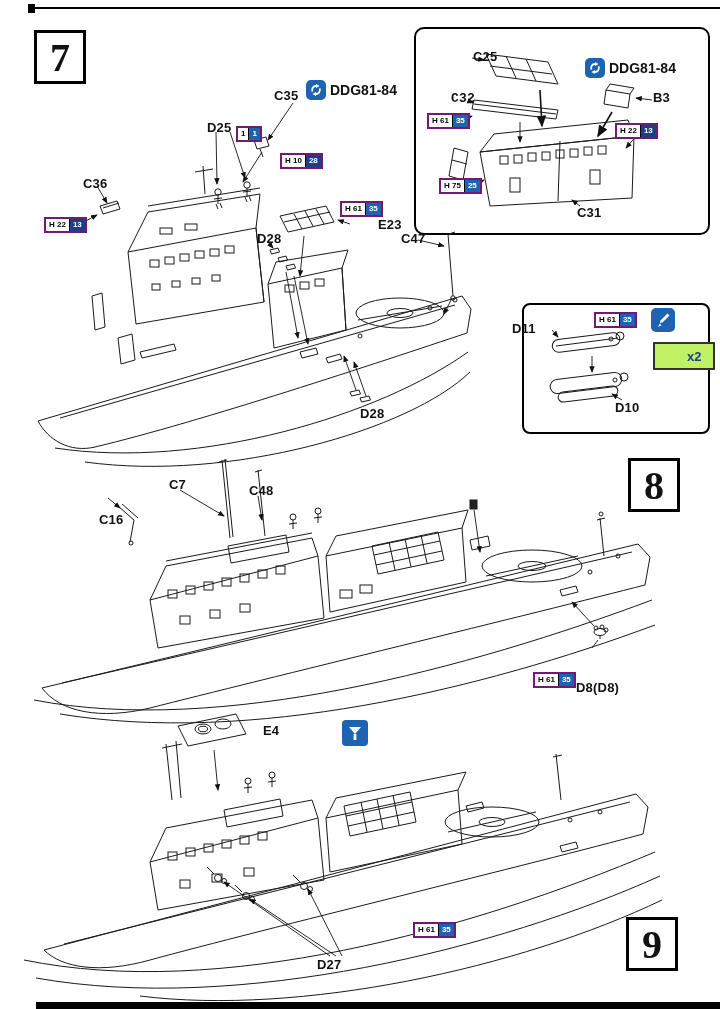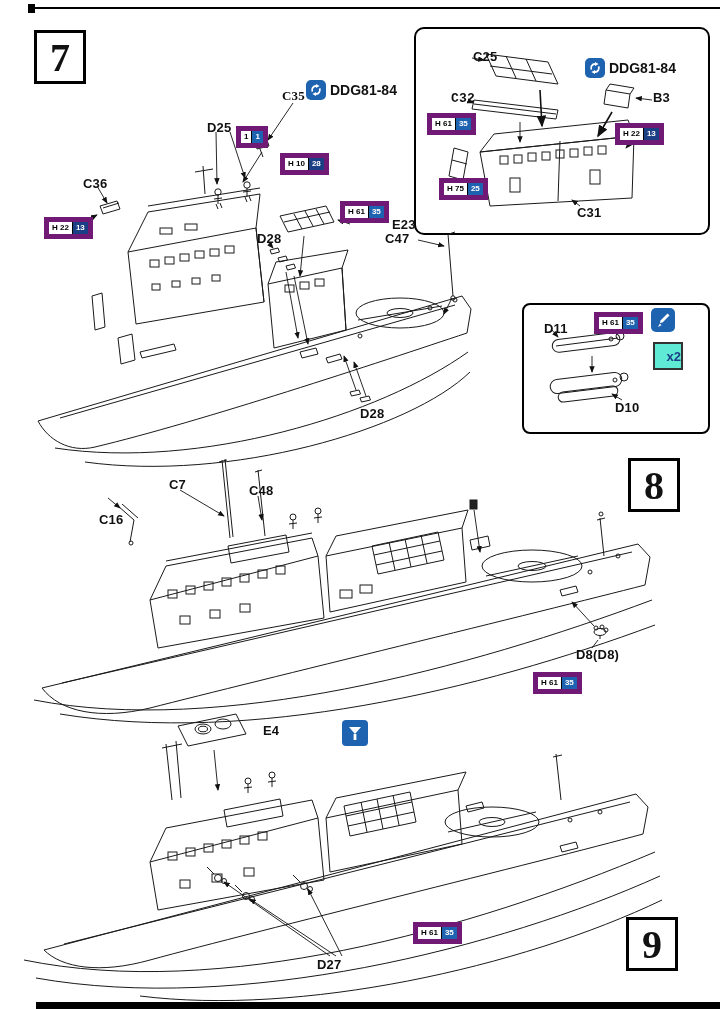--- a/index.html
+++ b/index.html
@@ -19,36 +19,36 @@
     display:flex;align-items:center;justify-content:center;
     font-family:"Liberation Serif",serif;font-size:40px;font-weight:700;
   }
   
   .inset{border:2px solid #000;border-radius:10px;background:transparent;z-index:1;}
   
   #art{left:0;top:0;z-index:2;}
   
   .lbl{z-index:4;font-size:13px;font-weight:600;letter-spacing:.2px;white-space:nowrap;}
   
-  .tag{z-index:4;display:inline-flex;border:5px solid #701a75;background:#fff;line-height:1;}
+  .tag{z-index:4;display:inline-flex;border:2px solid #701a75;background:#fff;line-height:1;}
   .tag span{display:block;padding:2px 3px;font-size:8px;font-weight:700;}
   .tag .lft{color:#000;background:#fff;border-right:1px solid #000;}
   .tag .rgt{color:#fff;background:var(--accent);}
   .tag.navy .rgt{background:var(--navy);}
   
   .logo{z-index:4;display:flex;align-items:center;gap:4px;}
   .logo .txt{font-size:14px;font-weight:700;}
   .iconbox{
     z-index:4;background:var(--accent);border-radius:5px;
     display:flex;align-items:center;justify-content:center;
   }
   .x2box{
-    z-index:4;width:26px;height:24px;border:2px solid #333;background:#5eead4;
-    display:flex;align-items:center;justify-content:flex-end;
-    font-size:13px;font-weight:700;color:var(--navy);
+    z-index:4;width:26px;height:24px;border:2px solid #333;background:#bef264;
+    display:flex;align-items:center;justify-content:flex-start;
+    font-size:13px;font-weight:700;color:var(--navy);padding-left:32px;
   }
 </style>
 </head>
 <body>
 
 <div class="abs trim-top"></div>
 <div class="abs trim-top-cap"></div>
 <div class="abs trim-bottom"></div>
 
 <div class="abs stepnum" style="left:34px;top:30px;">
@@ -382,21 +382,21 @@
     </g>
   </g>
   <g stroke="#111" fill="none" stroke-width="0.9">
     <path d="M214 750 L218 790" marker-end="url(#ah)"></path>
     <path d="M330 956 L224 882" marker-end="url(#ah)"></path>
     <path d="M336 956 L250 899" marker-end="url(#ah)"></path>
     <path d="M342 956 L308 889" marker-end="url(#ah)"></path>
   </g>
 </svg>
 
-<span class="abs lbl" style="left:282px;top:88px;font-family:Liberation Serif, serif;">C35</span>
+<span class="abs lbl" style="left:274px;top:88px;">C35</span>
 <div class="abs logo" style="left:306px;top:80px;">
   <span class="iconbox" style="width:20px;height:20px;">
     <svg width="16" height="16" viewBox="0 0 20 20">
       <path d="M5.5 12 A5 5 0 0 1 10 5" stroke="#fff" stroke-width="2.2" fill="none"></path>
       <polygon points="10,2.5 14.5,5 10,7.5" fill="#fff"></polygon>
       <path d="M14.5 8 A5 5 0 0 1 10 15" stroke="#fff" stroke-width="2.2" fill="none"></path>
       <polygon points="10,12.5 5.5,15 10,17.5" fill="#fff"></polygon>
     </svg>
   </span>
   <span class="txt">DDG81-84</span>
@@ -412,23 +412,23 @@
 </span>
 <span class="abs lbl" style="left:83px;top:176px;">C36</span>
 <span class="abs tag navy" style="left:44px;top:217px;">
   <span class="lft">H 22</span>
   <span class="rgt">13</span>
 </span>
 <span class="abs tag" style="left:340px;top:201px;">
   <span class="lft">H 61</span>
   <span class="rgt">35</span>
 </span>
-<span class="abs lbl" style="left:352px;top:217px;padding-left:40px;">E23</span>
+<span class="abs lbl" style="left:338px;top:217px;padding-left:40px;">E23</span>
 <span class="abs lbl" style="left:257px;top:231px;">D28</span>
-<span class="abs lbl" style="left:385px;top:231px;">C47</span>
+<span class="abs lbl" style="left:401px;top:231px;">C47</span>
 <span class="abs lbl" style="left:360px;top:406px;">D28</span>
 
 <span class="abs lbl" style="left:447px;top:49px;margin-left:26px;">C25</span>
 <span class="abs lbl" style="left:451px;top:91px;font-family:Liberation Mono, monospace;">C32</span>
 <span class="abs tag" style="left:427px;top:113px;">
   <span class="lft">H 61</span>
   <span class="rgt">35</span>
 </span>
 <div class="abs logo" style="left:585px;top:58px;">
   <span class="iconbox" style="width:20px;height:20px;">
@@ -445,40 +445,40 @@
 <span class="abs tag navy" style="left:615px;top:123px;">
   <span class="lft">H 22</span>
   <span class="rgt">13</span>
 </span>
 <span class="abs tag" style="left:439px;top:178px;">
   <span class="lft">H 75</span>
   <span class="rgt">25</span>
 </span>
 <span class="abs lbl" style="left:577px;top:205px;">C31</span>
 
-<span class="abs lbl" style="left:544px;top:321px;">D11</span>
+<span class="abs lbl" style="left:512px;top:321px;">D11</span>
 <span class="abs tag" style="left:594px;top:312px;">
   <span class="lft">H 61</span>
   <span class="rgt">35</span>
 </span>
 <span class="abs iconbox" style="left:651px;top:308px;width:24px;height:24px;">
   <svg width="18" height="18" viewBox="0 0 18 18">
     <path d="M13.5 2.5 L15.5 4.5 L8.5 11.5 L6 12 L6.5 9.5 Z" fill="#fff"></path>
     <path d="M5.8 12.4 L4 16 L7.5 14.2 Z" fill="#fff"></path>
   </svg>
 </span>
 <div class="abs x2box" style="left:653px;top:342px;">
   <span>x2</span>
 </div>
 <span class="abs lbl" style="left:615px;top:400px;">D10</span>
 
 <span class="abs lbl" style="left:99px;top:484px;margin-top:28px;">C16</span>
 <span class="abs lbl" style="left:169px;top:477px;">C7</span>
 <span class="abs lbl" style="left:249px;top:483px;">C48</span>
-<span class="abs lbl" style="left:576px;top:647px;">D8(D8)</span>
+<span class="abs lbl" style="left:576px;top:680px;">D8(D8)</span>
 <span class="abs tag" style="left:533px;top:672px;">
   <span class="lft">H 61</span>
   <span class="rgt">35</span>
 </span>
 
 <span class="abs lbl" style="left:263px;top:716px;margin-top:7px;">E4</span>
 <span class="abs iconbox" style="left:342px;top:720px;width:26px;height:26px;border-radius:4px;">
   <svg width="20" height="20" viewBox="0 0 20 20">
     <polygon points="4,4 16,4 10,11" fill="#fff"></polygon>
     <rect x="8.6" y="11" width="2.8" height="6" fill="#fff"></rect>

